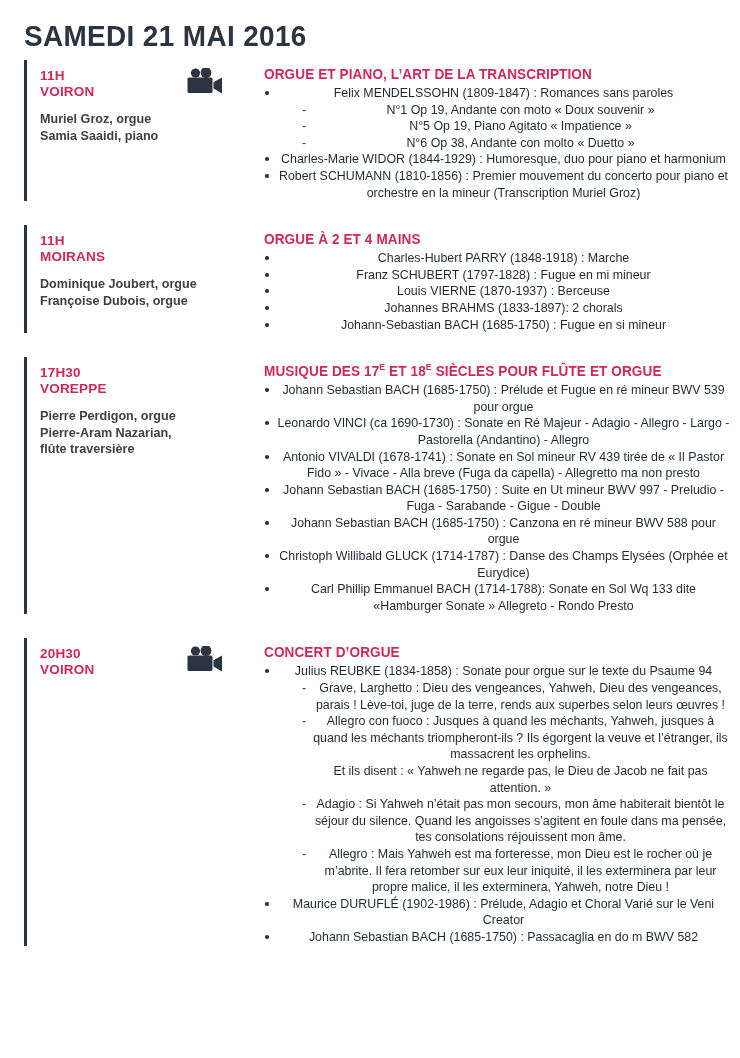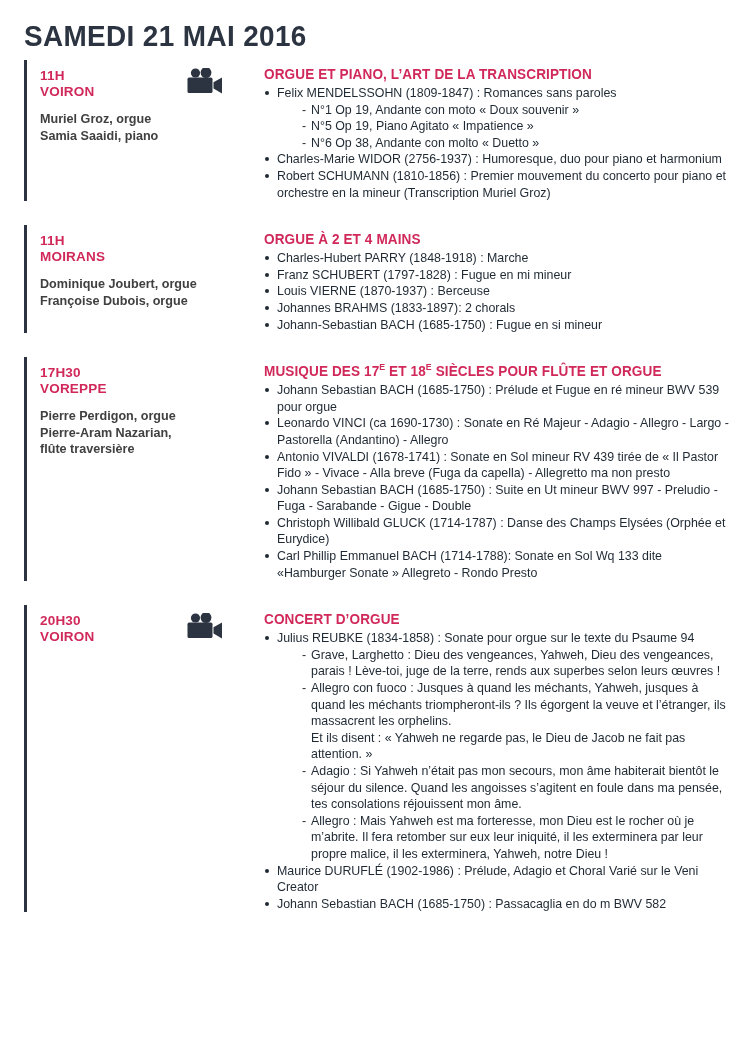--- a/index.html
+++ b/index.html
@@ -108,20 +108,21 @@
   .prog-title sup {
     font-size: 9px;
     vertical-align: super;
     line-height: 0;
   }
 
   ul.prog-list {
     list-style: none;
     margin: 0;
     padding: 0;
+    text-align: center;
   }
   li.prog-item {
     position: relative;
     padding-left: 13px;
     font-size: 12.4px;
     line-height: 16.6px;
     color: #1f2933;
     margin-bottom: 0px;
   }
   li.prog-item > .bullet {
@@ -193,21 +194,21 @@
               <span class="bullet"></span>
               <span class="item-text">Felix MENDELSSOHN (1809-1847) : Romances sans paroles</span>
               <ul class="sub-list">
                 <li class="sub-item"><span class="dash">-</span><span>N°1 Op 19, Andante con moto « Doux souvenir »</span></li>
                 <li class="sub-item"><span class="dash">-</span><span>N°5 Op 19, Piano Agitato « Impatience »</span></li>
                 <li class="sub-item"><span class="dash">-</span><span>N°6 Op 38, Andante con molto « Duetto »</span></li>
               </ul>
             </li>
             <li class="prog-item">
               <span class="bullet"></span>
-              <span class="item-text">Charles-Marie WIDOR (2756-1937) : Humoresque, duo pour piano et harmonium</span>
+              <span class="item-text">Charles-Marie WIDOR (1844-1929) : Humoresque, duo pour piano et harmonium</span>
             </li>
             <li class="prog-item">
               <span class="bullet"></span>
               <span class="item-text">Robert SCHUMANN (1810-1856) : Premier mouvement du concerto pour piano et orchestre en la mineur (Transcription Muriel Groz)</span>
             </li>
           </ul>
         </div>
       </div>
       <div class="spacer-24"></div>
       <div class="event">
@@ -274,20 +275,24 @@
             <li class="prog-item">
               <span class="bullet"></span>
               <span class="item-text">Antonio VIVALDI (1678-1741) : Sonate en Sol mineur RV 439 tirée de « Il Pastor Fido » - Vivace - Alla breve (Fuga da capella) - Allegretto ma non presto</span>
             </li>
             <li class="prog-item">
               <span class="bullet"></span>
               <span class="item-text">Johann Sebastian BACH (1685-1750) : Suite en Ut mineur BWV 997 - Preludio - Fuga - Sarabande - Gigue - Double</span>
             </li>
             <li class="prog-item">
               <span class="bullet"></span>
+              <span class="item-text">Johann Sebastian BACH (1685-1750) : Canzona en ré mineur BWV 588 pour orgue</span>
+            </li>
+            <li class="prog-item">
+              <span class="bullet"></span>
               <span class="item-text">Christoph Willibald GLUCK (1714-1787) : Danse des Champs Elysées (Orphée et Eurydice)</span>
             </li>
             <li class="prog-item">
               <span class="bullet"></span>
               <span class="item-text">Carl Phillip Emmanuel BACH (1714-1788): Sonate en Sol  Wq 133 dite «Hamburger Sonate » Allegreto - Rondo Presto</span>
             </li>
           </ul>
         </div>
       </div>
       <div class="spacer-24"></div>

